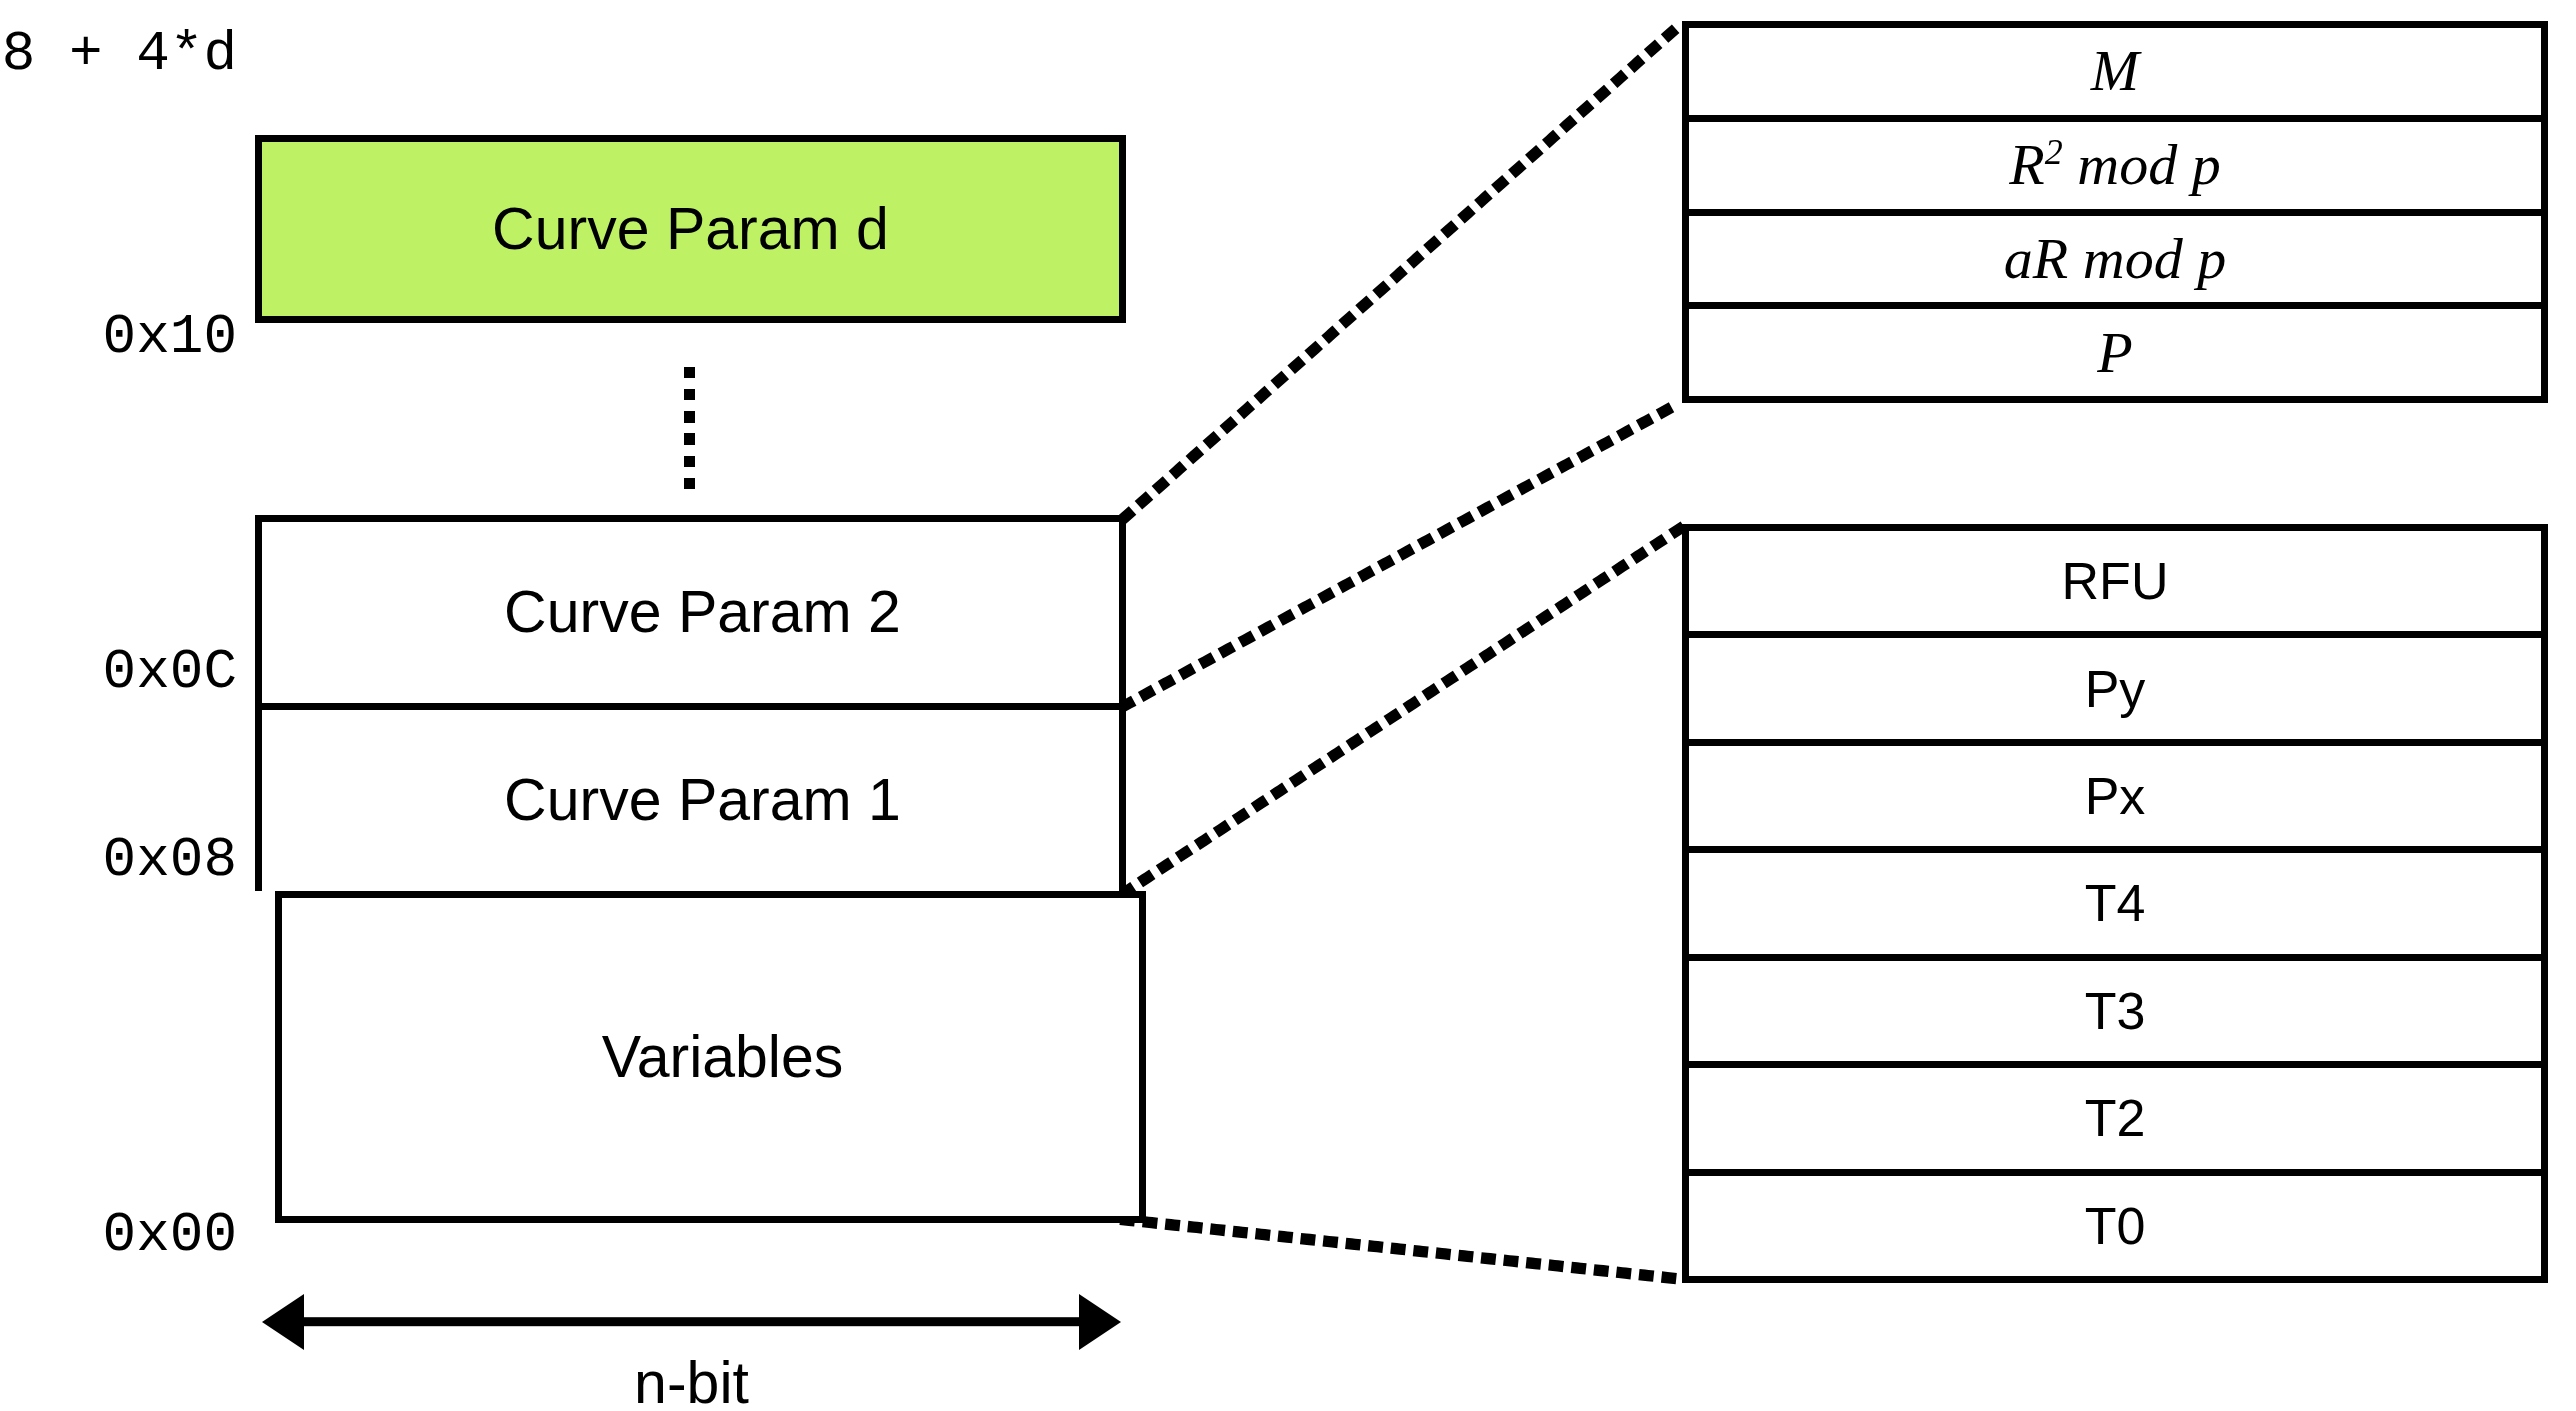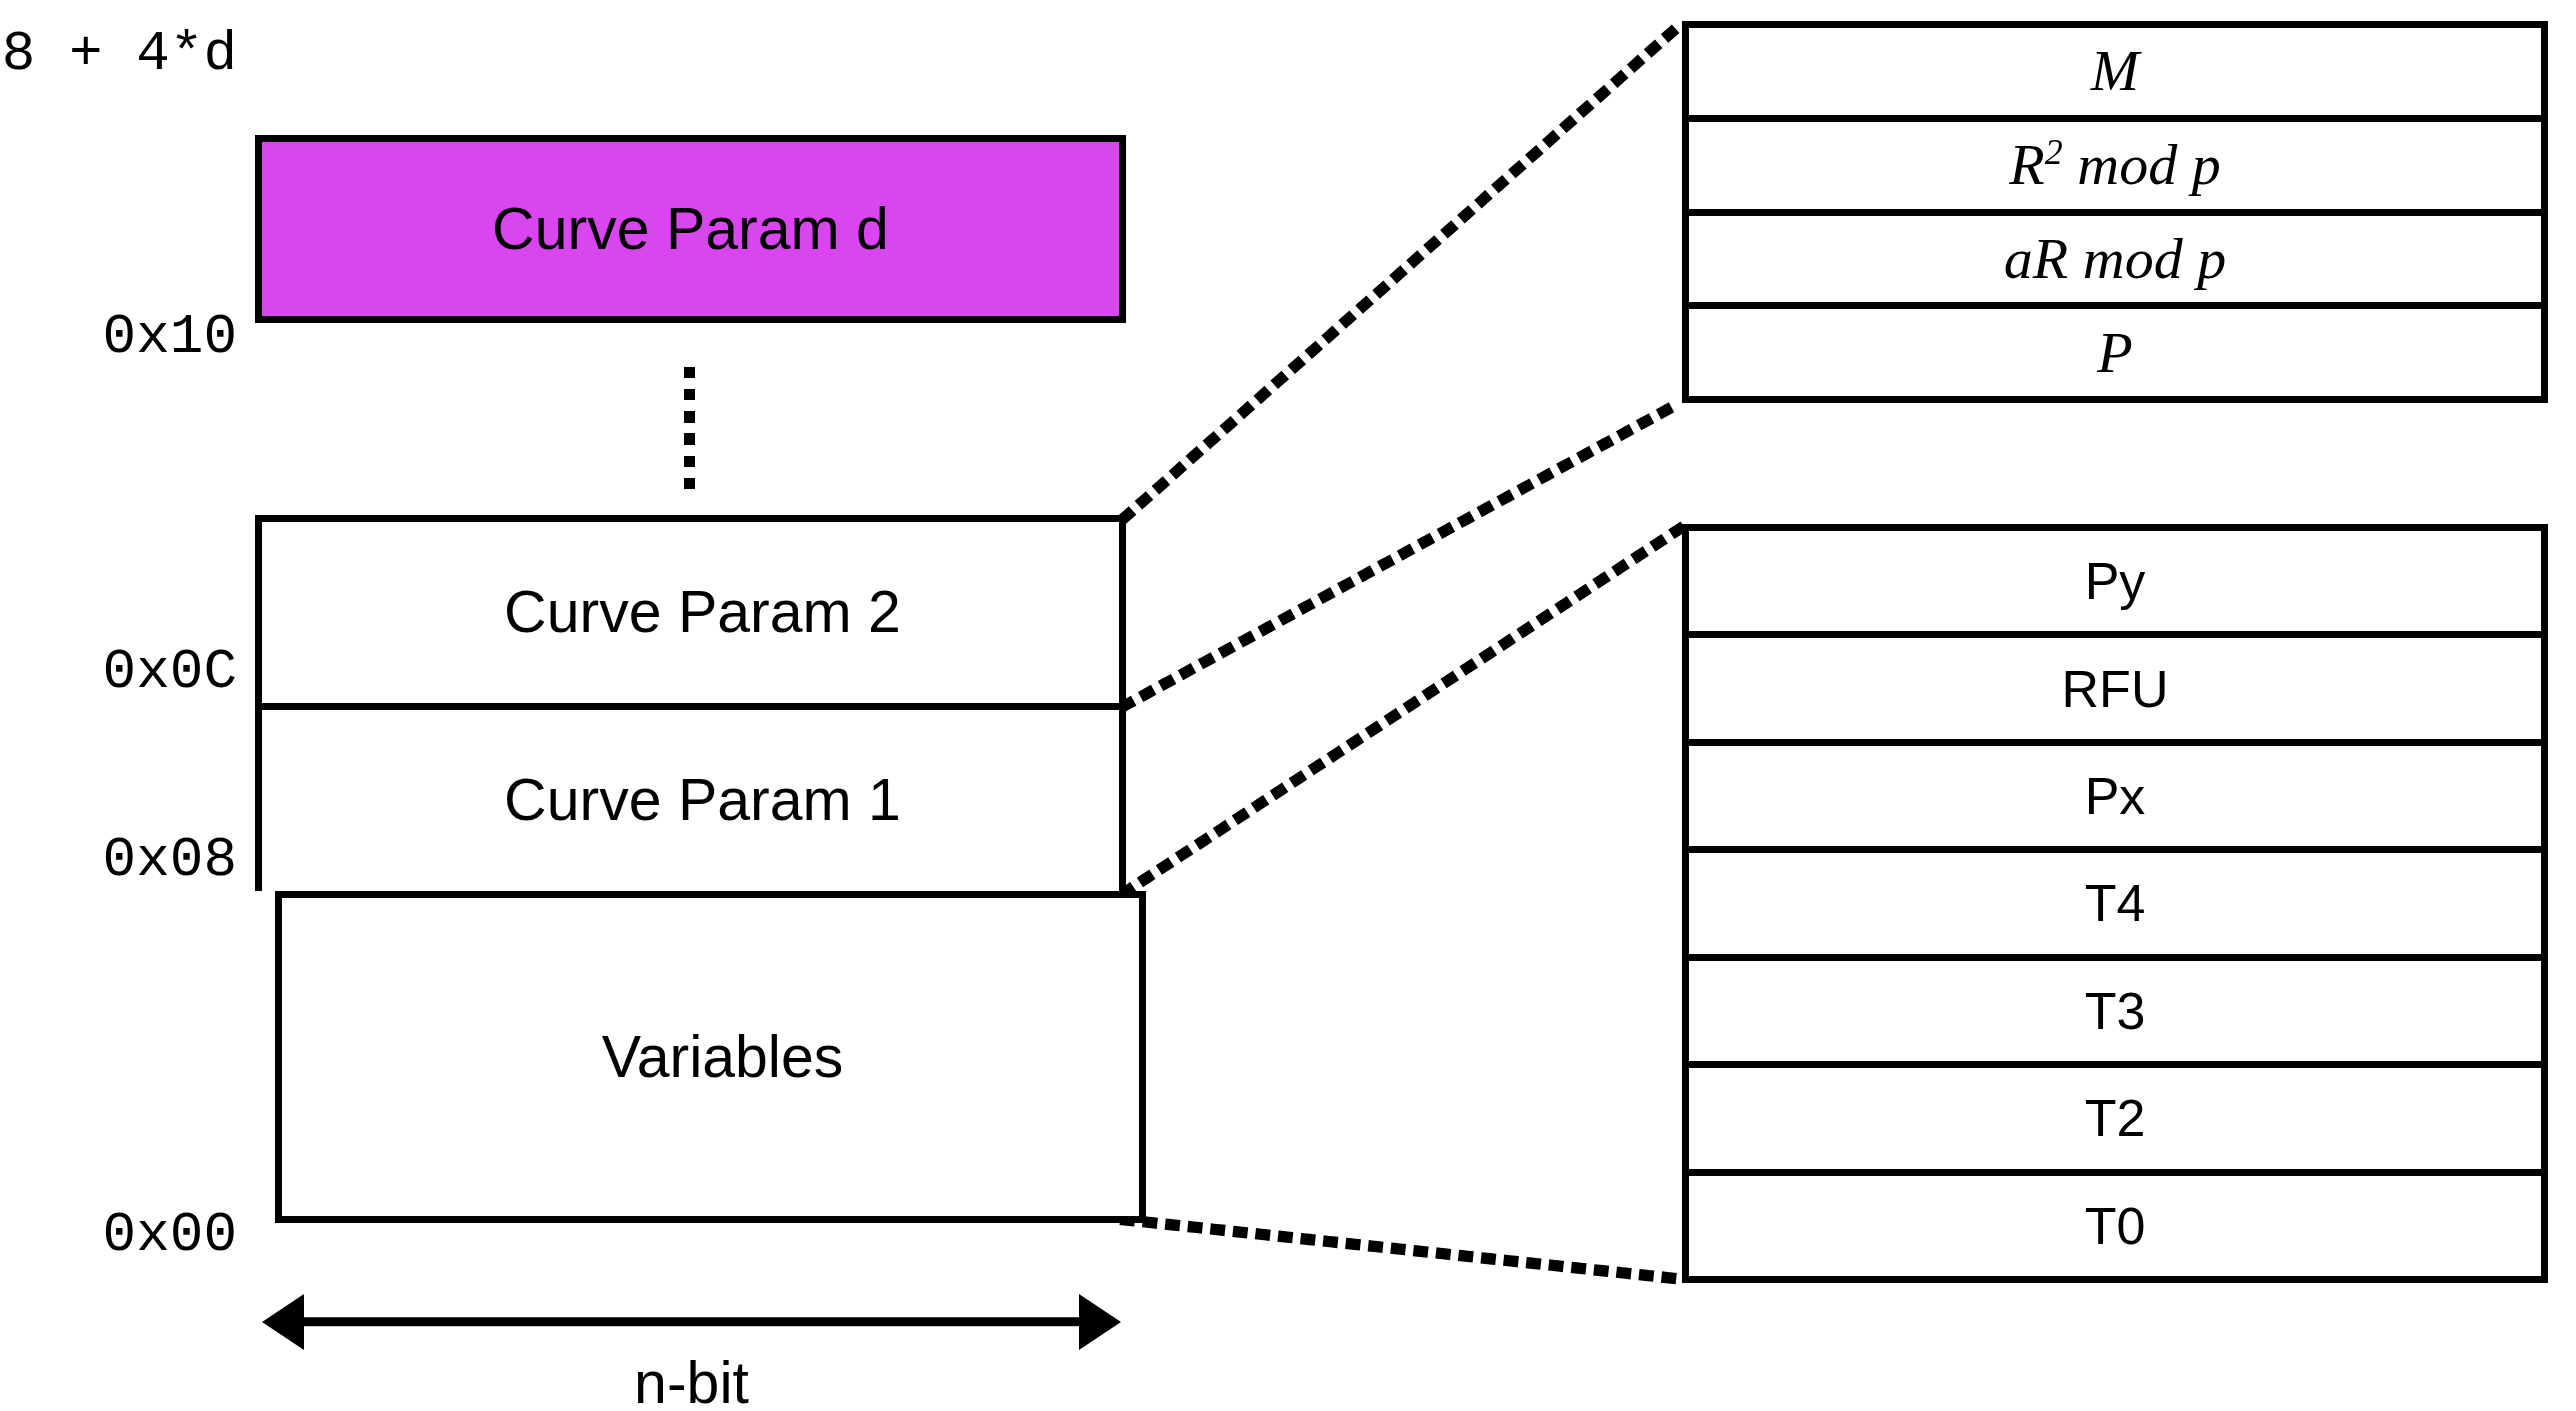--- a/index.html
+++ b/index.html
@@ -6,21 +6,21 @@
   body{width:2576px;height:1411px;position:relative;overflow:hidden;
        font-family:"Liberation Sans",sans-serif;color:#000;}
 
   .stage{position:absolute;left:0;top:0;width:2576px;height:1411px;}
 
   
   .addr{position:absolute;font-size:56px;line-height:1;white-space:nowrap;
         text-align:right;font-family:Liberation Mono, monospace;}
 
   .memblk{position:absolute;border:7.9px solid #000;box-sizing:border-box;
-          background:#d946ef;display:flex;align-items:center;justify-content:center;text-align:right;}
+          background:#bef264;display:flex;align-items:center;justify-content:center;text-align:right;}
   .memblk .lbl{font-size:59px;line-height:1;white-space:nowrap;}
 
   .seg{position:absolute;left:255px;width:871px;box-sizing:border-box;
        border-left:7.9px solid #000;border-right:7.9px solid #000;
        background:#fff;display:flex;align-items:center;justify-content:center;padding-left:24px;}
   .seg.topline{border-top:7.9px solid #000;}
   .seg.botline{border-bottom:7.9px solid #000;margin-left:20px;}
   .seg .lbl{font-size:59px;line-height:1;white-space:nowrap;}
 
   
@@ -126,24 +126,24 @@
     </div>
 
     <div class="rrow">
       <span class="cell math">P</span>
     </div>
   </div>
 
   <div class="rtable" style="left:1682px;top:524px;width:866px;height:759px;">
 
     <div class="rrow">
-      <span class="cell">Py</span>
+      <span class="cell">RFU</span>
     </div>
     <div class="rrow">
-      <span class="cell">RFU</span>
+      <span class="cell">Py</span>
     </div>
     <div class="rrow">
       <span class="cell">Px</span>
     </div>
     <div class="rrow">
       <span class="cell">T4</span>
     </div>
     <div class="rrow">
       <span class="cell">T3</span>
     </div>

